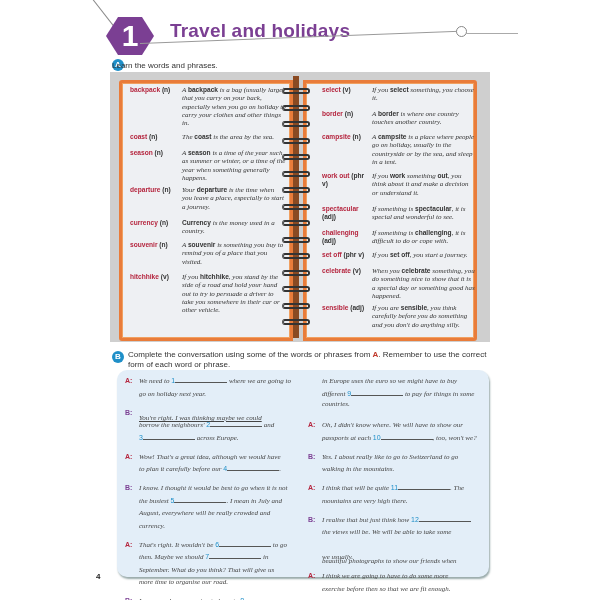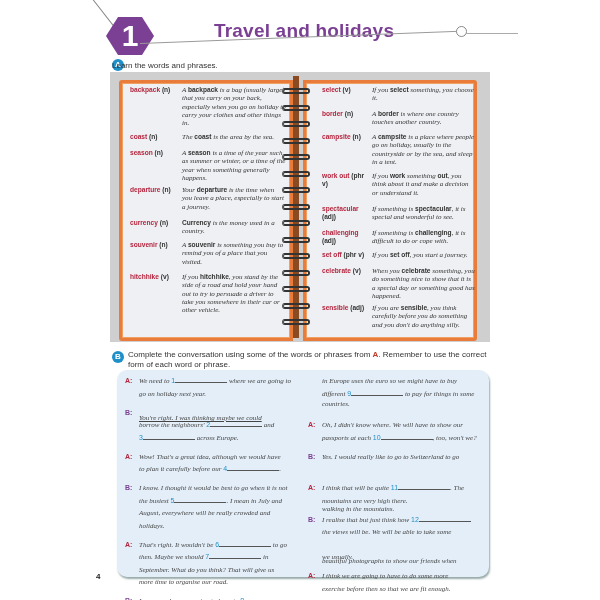--- a/index.html
+++ b/index.html
@@ -2,21 +2,21 @@
 <html><head>
 <meta charset="utf-8">
 <style>
   html, body { margin:0; padding:0; }
   body { width:600px; height:600px; background:#ffffff; position:relative; overflow:hidden; font-family:"Liberation Sans", sans-serif; }
   
   .diag-line { position:absolute; left:88px; top:-6px; width:1px; height:50px; background:#8a8a8a; transform:rotate(-38deg); transform-origin:top left; }
   .hex { position:absolute; left:106px; top:17px; width:48px; height:38px; background:#7b3f93;
          clip-path:polygon(25% 0, 75% 0, 100% 50%, 75% 100%, 25% 100%, 0 50%);
          color:#fff; font:bold 30px "Liberation Sans", sans-serif; text-align:center; line-height:38px; }
-  .title { position:absolute; left:170px; top:20px; color:#7b3f93; font:bold 19px "Liberation Sans", sans-serif; letter-spacing:0.2px;margin-left:44px; }
+  .title { position:absolute; left:170px; top:20px; color:#7b3f93; font:bold 19px "Liberation Sans", sans-serif; letter-spacing:0.2px; }
   .title-line { position:absolute; left:140px; top:43px; width:320px; height:1px; background:#9a9a9a; transform:rotate(-2.2deg); transform-origin:left; }
   .title-circle { position:absolute; left:456px; top:26px; width:9px; height:9px; border:1.2px solid #888; border-radius:50%; background:#fff; }
   .title-line2 { position:absolute; left:466px; top:33px; width:52px; height:1px; background:#aaa; }
   .badge { position:absolute; width:12px; height:12px; border-radius:50%; background:#1f8fc8; color:#fff; font:bold 8px "Liberation Sans", sans-serif; text-align:center; line-height:12px; }
   .instr { position:absolute; font-size:8px; color:#333; }
   .instr .red { color:#c0392b; font-weight:bold; }
   
   .nb-bg { position:absolute; left:110px; top:72px; width:380px; height:270px; background:#cfcfcf; }
   .page { position:absolute; top:80px; height:255px; background:#eef0f3; border:3px solid #e97c3a; box-shadow:0 0 0 1px #f0a060 inset; }
   .page.left { left:119px; width:168px; border-radius:3px 0 0 3px; }
@@ -123,39 +123,39 @@
     <div class="line" style="left: 139px; top: 412px; white-space: nowrap; text-decoration: underline;">You're right. I was thinking maybe we could</div>
     <div class="line" style="left: 139px; top: 419px; white-space: nowrap;">borrow the neighbours' <span class="num">2</span><span class="blank"></span> and</div>
     <div class="line" style="left: 139px; top: 431.5px; white-space: nowrap;"><span class="num">3</span><span class="blank"></span> across Europe.</div>
     <div class="spk a" style="left: 125px; top: 450.5px;">A:</div>
     <div class="line" style="left: 139px; top: 450.5px; white-space: nowrap;">Wow! That's a great idea, although we would have</div>
     <div class="line" style="left: 139px; top: 463px; white-space: nowrap;">to plan it carefully before our <span class="num">4</span><span class="blank"></span>.</div>
     <div class="spk b" style="left: 125px; top: 482px;">B:</div>
     <div class="line" style="left: 139px; top: 482px; white-space: nowrap;">I know. I thought it would be best to go when it is not</div>
     <div class="line" style="left: 139px; top: 494.5px; white-space: nowrap;">the busiest <span class="num">5</span><span class="blank"></span>. I mean in July and</div>
     <div class="line" style="left: 139px; top: 507px; white-space: nowrap; font-style: italic;">August, everywhere will be really crowded and</div>
-    <div class="line" style="left: 139px; top: 519.5px; white-space: nowrap;">holidays.</div>
+    <div class="line" style="left: 139px; top: 519.5px; white-space: nowrap;">currency.</div>
     <div class="spk a" style="left: 125px; top: 538.5px;">A:</div>
     <div class="line" style="left: 139px; top: 538.5px; white-space: nowrap;">That's right. It wouldn't be <span class="num">6</span><span class="blank"></span> to go</div>
     <div class="line" style="left: 139px; top: 551px; white-space: nowrap;">then. Maybe we should <span class="num">7</span><span class="blank"></span> in</div>
     <div class="line" style="left: 139px; top: 563.5px; white-space: nowrap;">September. What do you think? That will give us</div>
     <div class="line" style="left: 139px; top: 576px; white-space: nowrap;">more time to organise our road.</div>
     <div class="spk b" style="left: 125px; top: 595px;">B:</div>
     <div class="line" style="left: 139px; top: 595px; white-space: nowrap;">I agree and we are going to have to <span class="num">8</span><span class="blank"></span></div>
   </div>
 <div id="conv-right">
     <div class="line" style="left: 322px; top: 375px; white-space: nowrap;">in Europe uses the euro so we might have to buy</div>
     <div class="line" style="left: 322px; top: 387.5px; white-space: nowrap;">different <span class="num">9</span><span class="blank"></span> to pay for things in some</div>
     <div class="line" style="left: 322px; top: 398px; white-space: nowrap;">countries.</div>
     <div class="spk a" style="left: 308px; top: 419px;">A:</div>
     <div class="line" style="left: 322px; top: 419px; white-space: nowrap;">Oh, I didn't know where. We will have to show our</div>
     <div class="line" style="left: 322px; top: 431.5px; white-space: nowrap;">passports at each <span class="num">10</span><span class="blank"></span>, too, won't we?</div>
     <div class="spk b" style="left: 308px; top: 450.5px;">B:</div>
-    <div class="line" style="left: 322px; top: 450.5px; white-space: nowrap;">Yes. I would really like to go to Switzerland to go</div>
-    <div class="line" style="left: 322px; top: 463px; white-space: nowrap; margin-top: 40px;">walking in the mountains.</div>
+    <div class="line" style="left: 322px; top: 450.5px; white-space: nowrap;">Yes. I about really like to go to Switzerland to go</div>
+    <div class="line" style="left: 322px; top: 463px; white-space: nowrap;">walking in the mountains.</div>
     <div class="spk a" style="left: 308px; top: 482px;">A:</div>
     <div class="line" style="left: 322px; top: 482px; white-space: nowrap;">I think that will be quite <span class="num">11</span><span class="blank"></span>. The</div>
     <div class="line" style="left: 322px; top: 494.5px; white-space: nowrap;">mountains are very high there.</div>
     <div class="spk b" style="left: 308px; top: 513.5px;">B:</div>
     <div class="line" style="left: 322px; top: 513.5px; white-space: nowrap;">I realise that but just think how <span class="num">12</span><span class="blank"></span></div>
     <div class="line" style="left: 322px; top: 526px; white-space: nowrap;">the views will be. We will be able to take some</div>
     <div class="line" style="left: 322px; top: 555px; white-space: nowrap;">beautiful photographs to show our friends when</div>
     <div class="line" style="left: 322px; top: 551px; white-space: nowrap;">we usually.</div>
     <div class="spk a" style="left: 308px; top: 570px;">A:</div>
     <div class="line" style="left: 322px; top: 570px; white-space: nowrap;">I think we are going to have to do some more</div>

